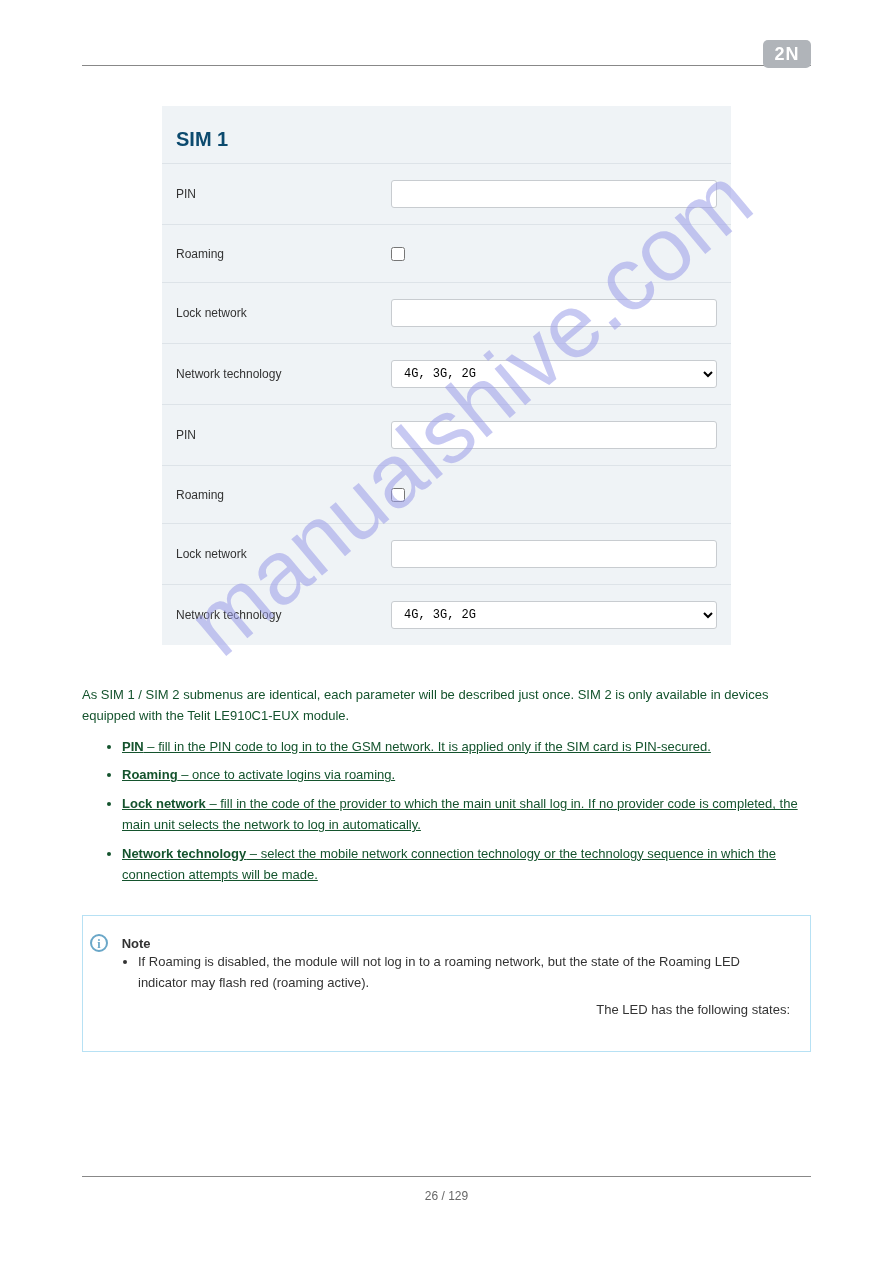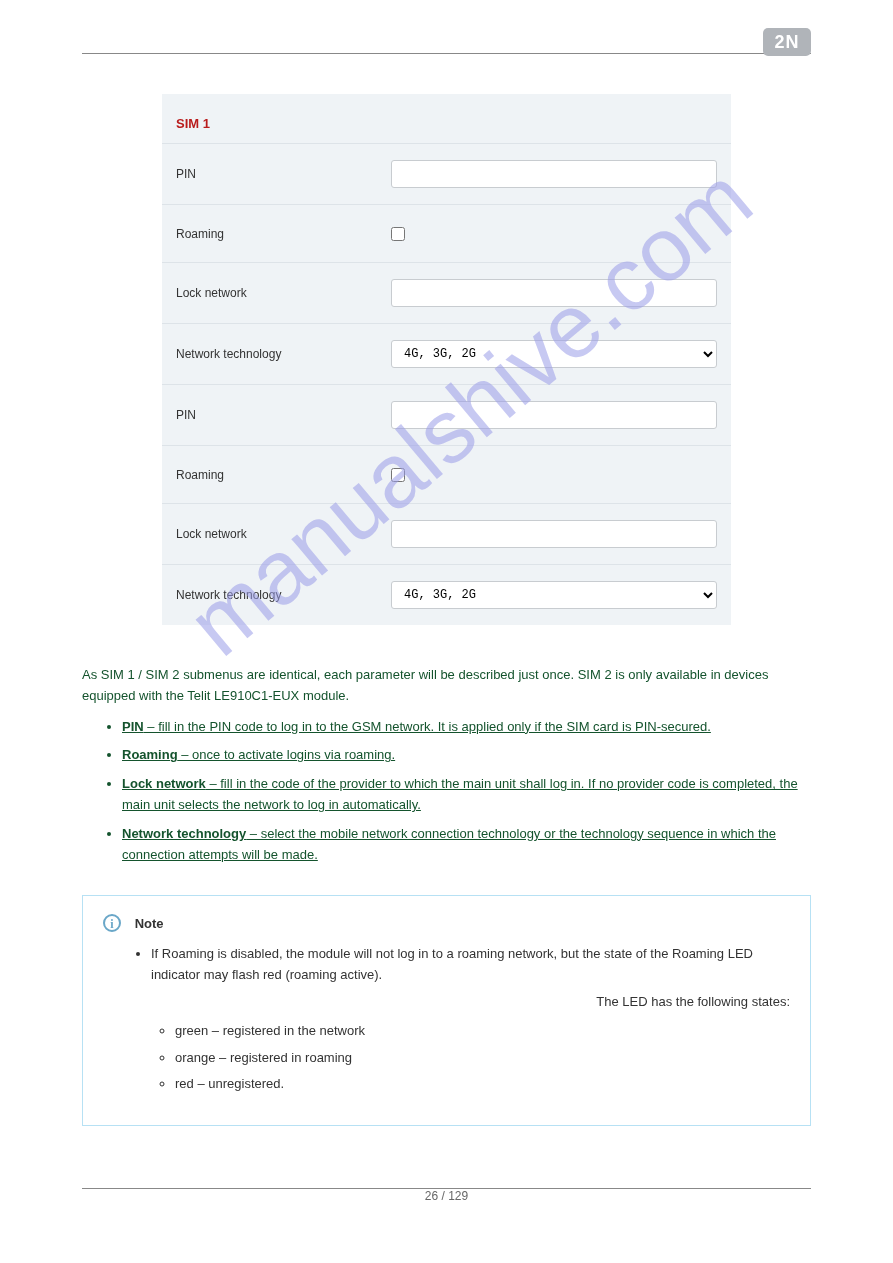--- a/index.html
+++ b/index.html
@@ -8,21 +8,21 @@
       background: #ffffff;
       color: #333;
       width: 893px;
       height: 1263px;
       position: relative;
       font-size: 13px;
     }
     .header {
       position: relative;
       height: 54px;
-      margin: 0 82px;
+      margin: 12px 82px;
       border-bottom: 1px solid #888;
     }
     .logo {
       position: absolute;
       right: 0;
       top: 28px;
       width: 48px;
       height: 28px;
       background: #b0b4b9;
       border-radius: 5px;
@@ -36,23 +36,23 @@
     }
     .content {
       padding: 0 82px;
     }
     .form-panel {
       margin: 40px 80px 0 80px;
       background: #eff3f6;
       padding: 0;
     }
     .section-title {
-      color: #b91c1c;
-      font-weight: bold;
-      font-size: 13px;
+      color: #0c4a6e;
+      font-weight: bold;
+      font-size: 20px;
       padding: 22px 14px 12px 14px;
     }
     .field-row {
       display: flex;
       align-items: center;
       padding: 16px 14px 16px 14px;
       border-top: 1px solid #dde3e8;
       min-height: 58px;
     }
     .field-row:first-of-type {
@@ -96,21 +96,21 @@
       padding-left: 40px;
       margin-top: 10px;
       text-decoration: underline;
     }
     .body-text ul li {
       margin-bottom: 8px;
     }
     .note-box {
       margin-top: 30px;
       border: 1px solid #b7e1f4;
-      padding: 18px 20px 24px 20px;
+      padding: 18px 20px 24px 7px;
       position: relative;
     }
     .note-icon {
       display: inline-block;
       width: 18px;
       height: 18px;
       border: 2px solid #6aa7c8;
       border-radius: 50%;
       color: #6aa7c8;
       text-align: center;
@@ -118,40 +118,40 @@
       font-size: 12px;
       font-weight: bold;
       font-family: Georgia, serif;
       margin-right: 10px;
     }
     .note-title {
       font-weight: bold;
       display: inline;
     }
     .note-body {
-      margin-top: 12px;
+      margin-top: 0;
       margin-left: 24px;
     }
     .note-body ul {
       padding-left: 24px;
     }
     .note-body li {
       margin-bottom: 6px;
       line-height: 1.6;
     }
     .note-body ul ul {
       margin-top: 8px;
     }
     .footer {
       position: absolute;
       bottom: 60px;
       left: 82px;
       right: 82px;
       border-top: 1px solid #888;
-      padding-top: 0;
+      padding-top: 12px;
       text-align: center;
       font-size: 12px;
       color: #666;
     }
     .watermark {
       position: absolute;
       top: 360px;
       left: 120px;
       font-size: 90px;
       color: #9b9de8;
@@ -237,25 +237,20 @@
   <div class="note-box">
     <div>
       <span class="note-icon">i</span>
       <span class="note-title">Note</span>
     </div>
     <div class="note-body">
       <ul>
         <li>
           <span>If Roaming is disabled, the module will not log in to a roaming network, but the state of the Roaming LED indicator may flash red (roaming active).</span>
           <div style="margin-top:6px;text-align:right;">The LED has the following states:</div>
-          <ul>
-            <li>green – registered in the network</li>
-            <li>orange – registered in roaming</li>
-            <li>red – unregistered.</li>
-          </ul>
         </li>
       </ul>
     </div>
   </div>
 
 </div>
 
 <div class="footer">26 / 129</div>
 
 </body></html>

